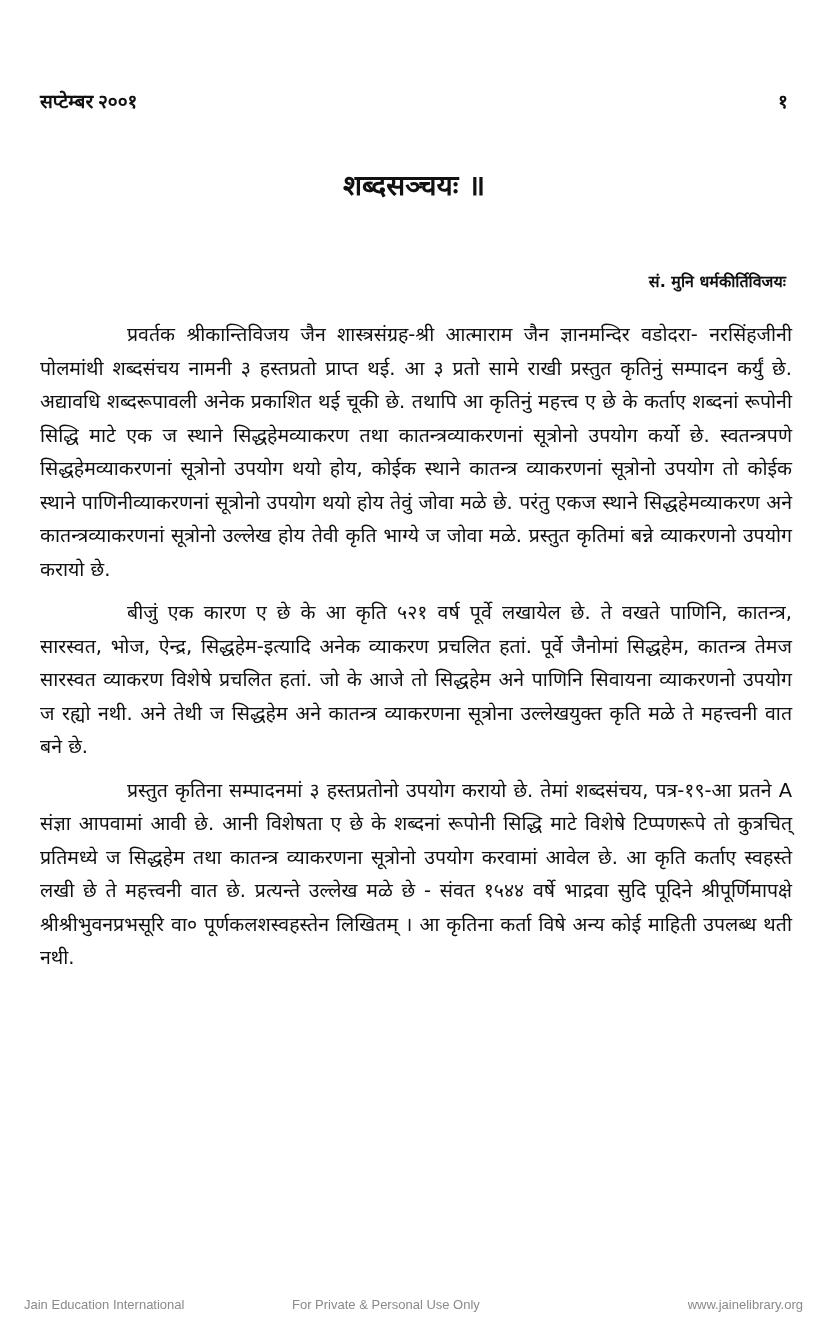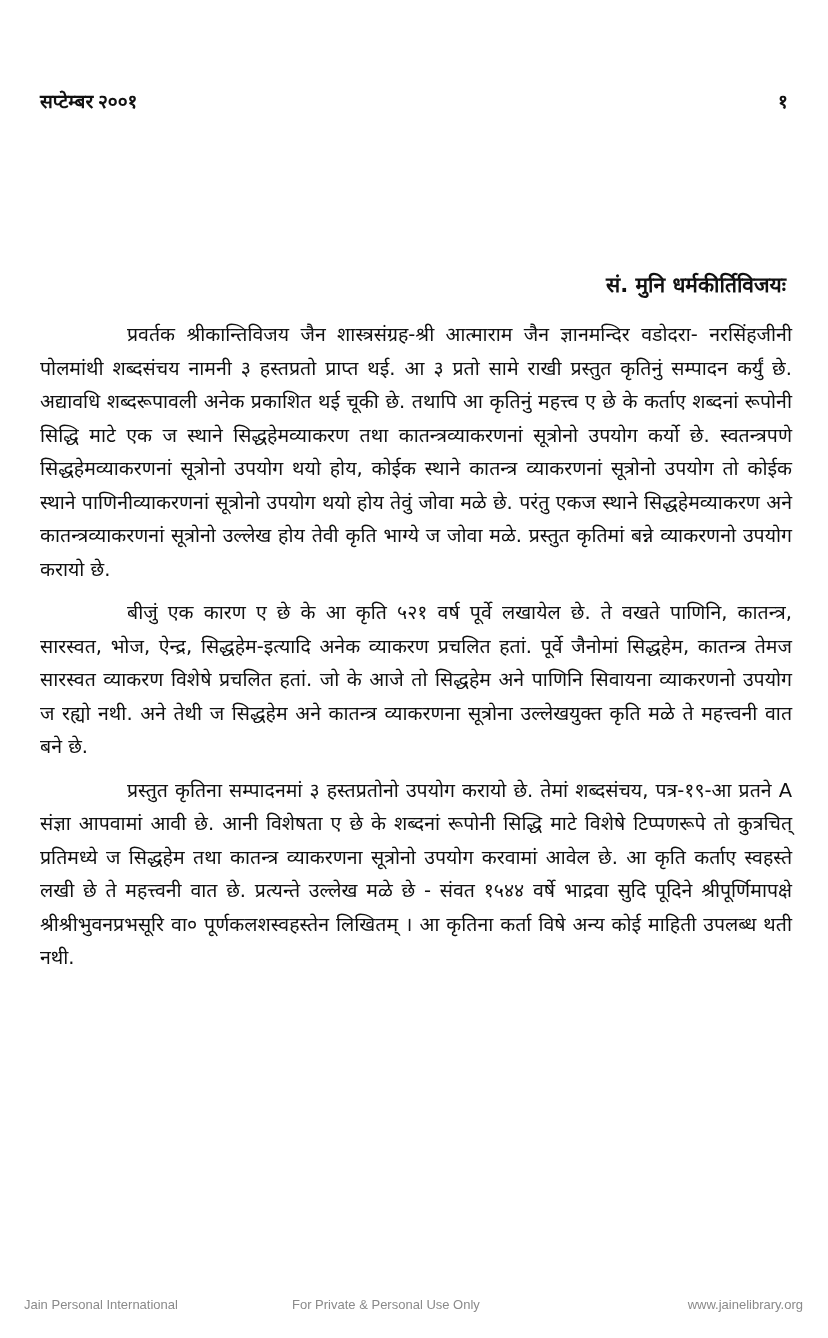--- a/index.html
+++ b/index.html
@@ -6,45 +6,46 @@
   body {
     width: 828px; height: 1338px; background: #ffffff; position: relative; overflow: hidden;
     font-family: "DejaVu Sans", sans-serif; color: #111;
   }
   .header { position: absolute; top: 88px; left: 40px; right: 40px; height: 30px; }
   .running-head { position: absolute; left: 0; top: 0; font-size: 19px; font-weight: bold; font-family: Liberation Serif, serif; }
   .page-num { position: absolute; right: 0; top: 0; font-size: 19px; font-weight: bold; }
   .title-block { position: absolute; top: 162px; left: 0; width: 828px; text-align: center; }
   .author-line { font-size: 24px; line-height: 36px; }
   .work-title { font-size: 28px; font-weight: bold; line-height: 40px; margin-top: 4px; }
-  .editor { position: absolute; top: 270px; right: 42px; font-size: 21px; font-weight: bold; margin-left: 21px; }
+  .editor { position: absolute; top: 270px; right: 42px; font-size: 16px; font-weight: bold; margin-left: 21px; }
   .body-text { position: absolute; top: 318px; left: 40px; width: 752px; font-size: 19.5px; line-height: 33.5px; }
   .para { text-align: justify; text-indent: 87px; margin: 0 0 10px 0; }
   .footer { position: absolute; top: 1297px; left: 0; width: 828px; height: 20px; font-family: "Liberation Sans", sans-serif; font-size: 13px; color: #8a8a8a; }
   .footer span { position: absolute; top: 0; }
   .f-left { left: 24px; }
   .f-mid { left: 292px; }
   .f-right { right: 25px; }
 </style>
 </head>
 <body>
 
 <div class="header">
   <span class="running-head">सप्टेम्बर २००१</span>
   <span class="page-num">१</span>
 </div>
 
 <div class="title-block">
+  <div class="work-title">शब्दसञ्चयः ॥</div>
 </div>
 
 <div class="editor">सं. मुनि धर्मकीर्तिविजयः</div>
 
 <div class="body-text">
   <p class="para">प्रवर्तक श्रीकान्तिविजय जैन शास्त्रसंग्रह-श्री आत्माराम जैन ज्ञानमन्दिर वडोदरा- नरसिंहजीनी पोलमांथी शब्दसंचय नामनी ३ हस्तप्रतो प्राप्त थई. आ ३ प्रतो सामे राखी प्रस्तुत कृतिनुं सम्पादन कर्युं छे. अद्यावधि शब्दरूपावली अनेक प्रकाशित थई चूकी छे. तथापि आ कृतिनुं महत्त्व ए छे के कर्ताए शब्दनां रूपोनी सिद्धि माटे एक ज स्थाने सिद्धहेमव्याकरण तथा कातन्त्रव्याकरणनां सूत्रोनो उपयोग कर्यो छे. स्वतन्त्रपणे सिद्धहेमव्याकरणनां सूत्रोनो उपयोग थयो होय, कोईक स्थाने कातन्त्र व्याकरणनां सूत्रोनो उपयोग तो कोईक स्थाने पाणिनीव्याकरणनां सूत्रोनो उपयोग थयो होय तेवुं जोवा मळे छे. परंतु एकज स्थाने सिद्धहेमव्याकरण अने कातन्त्रव्याकरणनां सूत्रोनो उल्लेख होय तेवी कृति भाग्ये ज जोवा मळे. प्रस्तुत कृतिमां बन्ने व्याकरणनो उपयोग करायो छे.</p>
   <p class="para">बीजुं एक कारण ए छे के आ कृति ५२१ वर्ष पूर्वे लखायेल छे. ते वखते पाणिनि, कातन्त्र, सारस्वत, भोज, ऐन्द्र, सिद्धहेम-इत्यादि अनेक व्याकरण प्रचलित हतां. पूर्वे जैनोमां सिद्धहेम, कातन्त्र तेमज सारस्वत व्याकरण विशेषे प्रचलित हतां. जो के आजे तो सिद्धहेम अने पाणिनि सिवायना व्याकरणनो उपयोग ज रह्यो नथी. अने तेथी ज सिद्धहेम अने कातन्त्र व्याकरणना सूत्रोना उल्लेखयुक्त कृति मळे ते महत्त्वनी वात बने छे.</p>
   <p class="para">प्रस्तुत कृतिना सम्पादनमां ३ हस्तप्रतोनो उपयोग करायो छे. तेमां शब्दसंचय, पत्र-१९-आ प्रतने A संज्ञा आपवामां आवी छे. आनी विशेषता ए छे के शब्दनां रूपोनी सिद्धि माटे विशेषे टिप्पणरूपे तो कुत्रचित् प्रतिमध्ये ज सिद्धहेम तथा कातन्त्र व्याकरणना सूत्रोनो उपयोग करवामां आवेल छे. आ कृति कर्ताए स्वहस्ते लखी छे ते महत्त्वनी वात छे. प्रत्यन्ते उल्लेख मळे छे - संवत १५४४ वर्षे भाद्रवा सुदि पूदिने श्रीपूर्णिमापक्षे श्रीश्रीभुवनप्रभसूरि वा० पूर्णकलशस्वहस्तेन लिखितम् । आ कृतिना कर्ता विषे अन्य कोई माहिती उपलब्ध थती नथी.</p>
 </div>
 
 <div class="footer">
-  <span class="f-left">Jain Personal International</span>
+  <span class="f-left">Jain Education International</span>
   <span class="f-mid">For Private &amp; Personal Use Only</span>
   <span class="f-right">www.jainelibrary.org</span>
 </div>
 
 </body></html>

